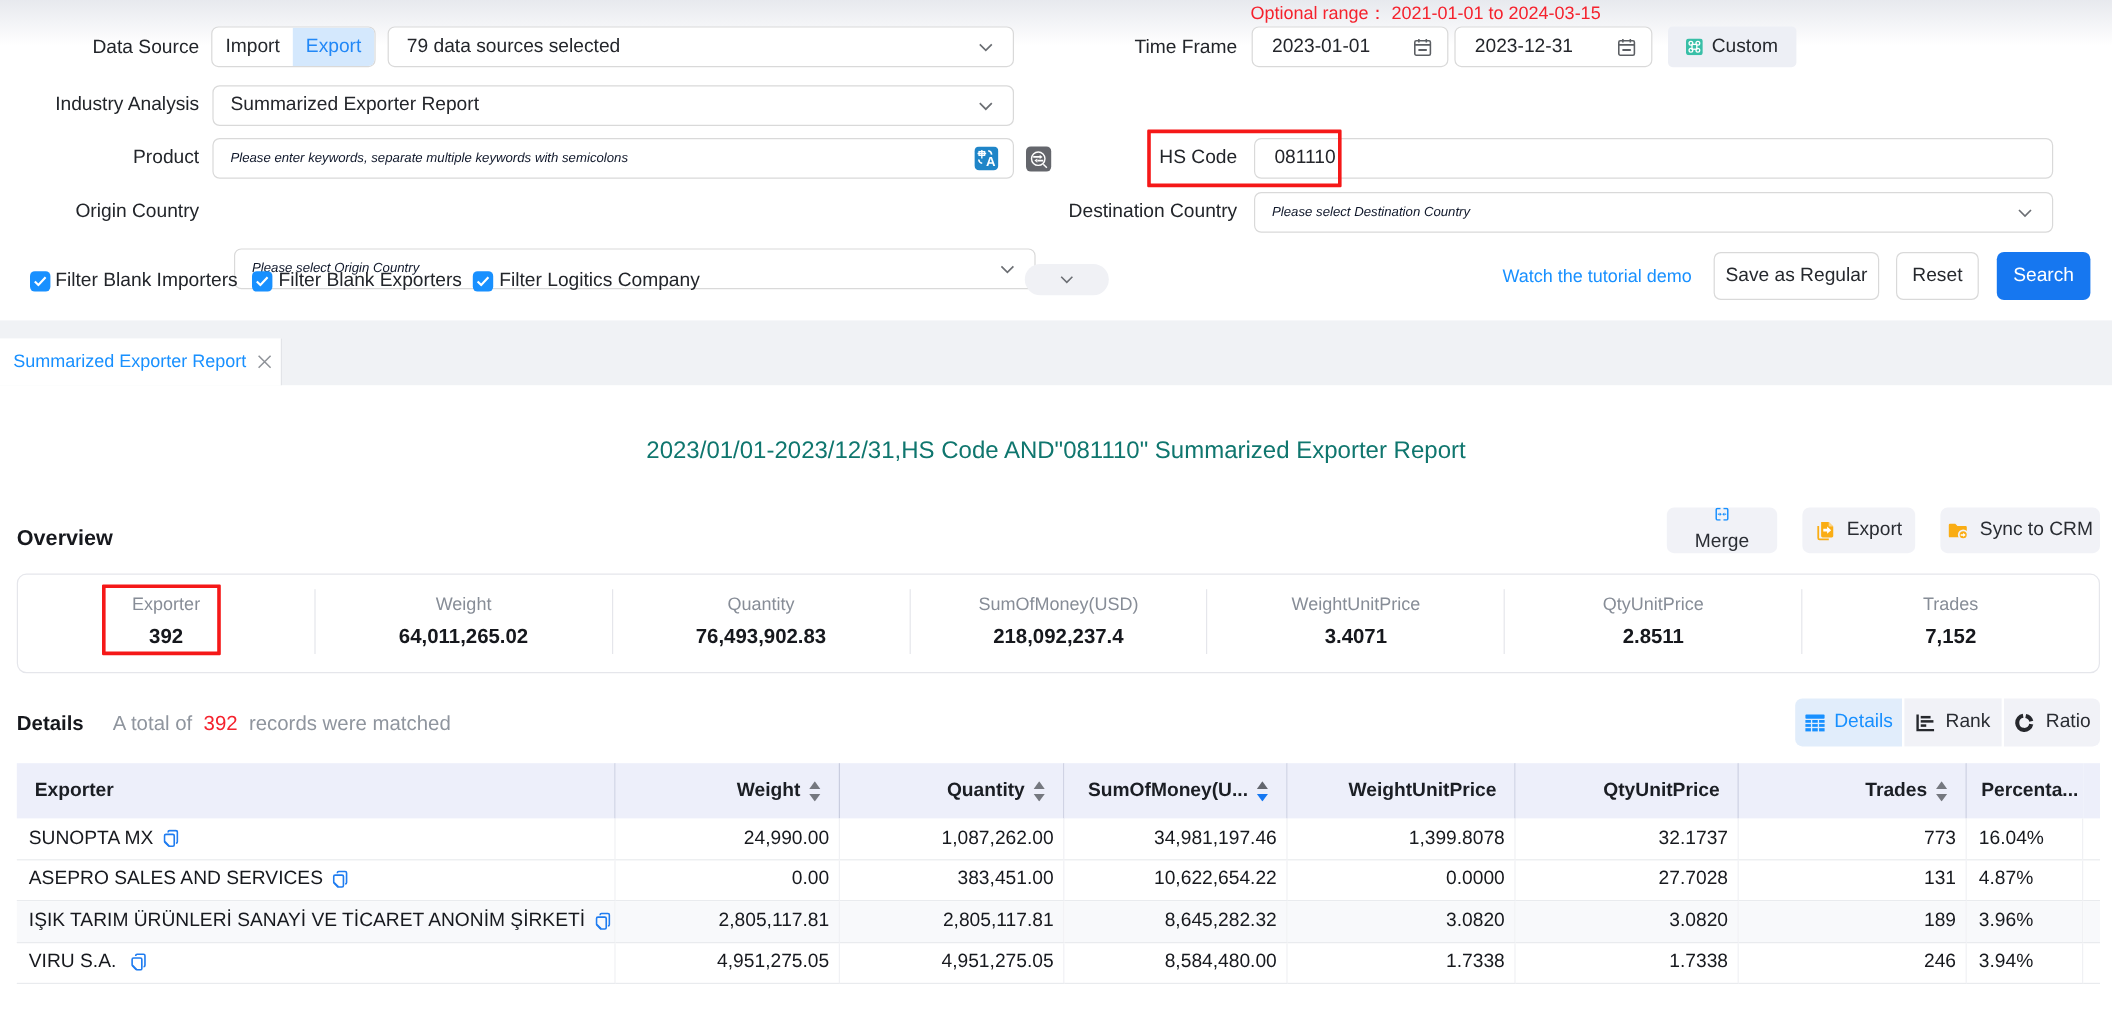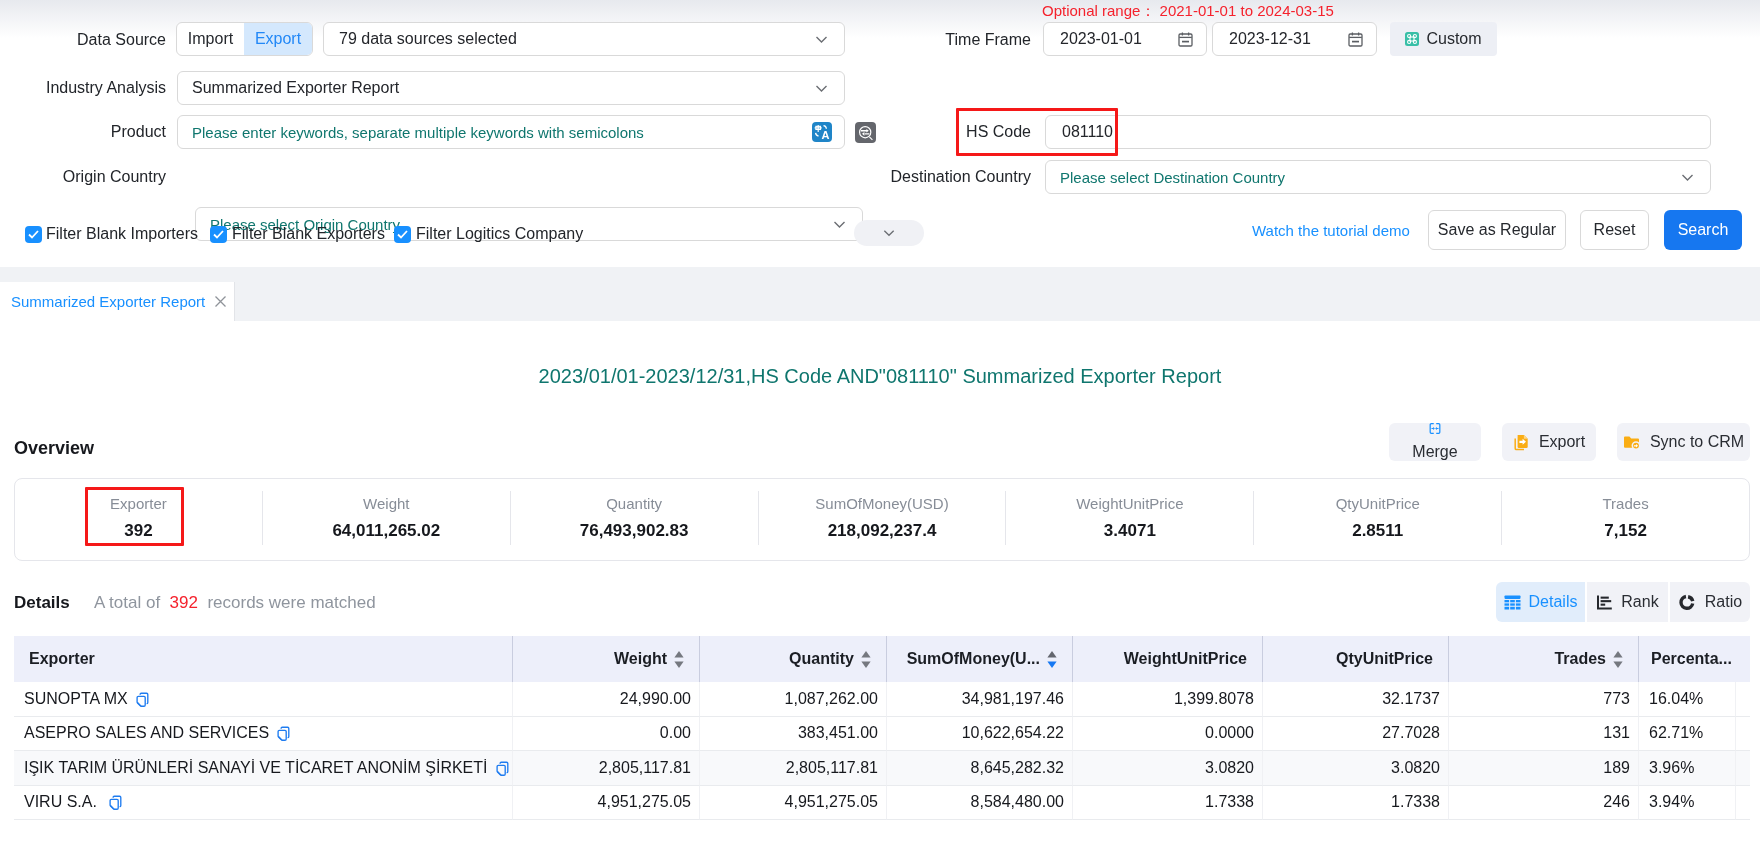--- a/index.html
+++ b/index.html
@@ -5,21 +5,21 @@
 * { margin:0; padding:0; box-sizing:border-box; }
 html,body { width:1760px; height:849px; overflow:hidden; background:#fff;
   font-family:"Liberation Sans", sans-serif; color:#1c1f24; }
 #page { position:relative; width:1760px; height:849px; overflow:hidden; }
 .abs { position:absolute; }
 .grad { top:0; left:0; width:1760px; height:38px;
   background:linear-gradient(#e7e9ee, #ffffff); }
 .lbl { font-size:16px; line-height:18px; color:#22252a; text-align:right; }
 .inp { background:#fff; border:1px solid #d9d9d9; border-radius:6px; height:34px;
   display:flex; align-items:center; font-size:16px; color:#24262b; }
-.ph { color:#0f766e; font-size:15px; }
+.ph { color:#0f172a; font-size:11px;font-style:italic; }
 .chev { margin-left:auto; flex:none; }
 .seg { display:flex; height:34px; border:1px solid #d9d9d9; border-radius:6px;
   overflow:hidden; background:#fff; }
 .seg div { display:flex; align-items:center; justify-content:center; font-size:16px; }
 .cb { width:17px; height:17px; background:#1890ff; border-radius:4px;
   display:flex; align-items:center; justify-content:center; }
 .cblbl { font-size:16px; line-height:18px; color:#22252a; }
 .btn { display:flex; align-items:center; justify-content:center; font-size:16px;
   border-radius:6px; }
 .gbtn { background:#f1f2f7; color:#2a2d33; gap:9px; }
@@ -368,21 +368,21 @@
                   <path d="M2.3 4.3 H8 Q9.2 4.3 9.2 5.5 V13 Q9.2 14.2 8 14.2 H5.3 Q4.7 14.2 4.3 13.8 L1.5 11 Q1.1 10.6 1.1 10 V5.5 Q1.1 4.3 2.3 4.3 Z"></path>
                   <path d="M1.4 10.4 L5 14.1"></path>
                 </g>
               </svg></td>
           <td class="num">0.00</td>
             <td class="num">383,451.00</td>
             <td class="num">10,622,654.22</td>
             <td class="num">0.0000</td>
             <td class="num">27.7028</td>
             <td class="num">131</td>
-            <td class="pct">62.71%</td>
+            <td class="pct">4.87%</td>
             <td class="gut"></td>
         </tr>
         <tr class="alt">
           <td class="nm">IŞIK TARIM ÜRÜNLERİ SANAYİ VE TİCARET ANONİM ŞİRKETİ<svg class="cpy" width="13" height="15" viewBox="0 0 13 15">
                 <g fill="none" stroke="#1f7cf0" stroke-width="1.35">
                   <path d="M4.1 2.7 V2.4 Q4.1 1.2 5.3 1.2 H10.6 Q11.8 1.2 11.8 2.4 V10.4 Q11.8 11.6 10.6 11.6"></path>
                   <path d="M2.3 4.3 H8 Q9.2 4.3 9.2 5.5 V13 Q9.2 14.2 8 14.2 H5.3 Q4.7 14.2 4.3 13.8 L1.5 11 Q1.1 10.6 1.1 10 V5.5 Q1.1 4.3 2.3 4.3 Z"></path>
                   <path d="M1.4 10.4 L5 14.1"></path>
                 </g>
               </svg></td>

